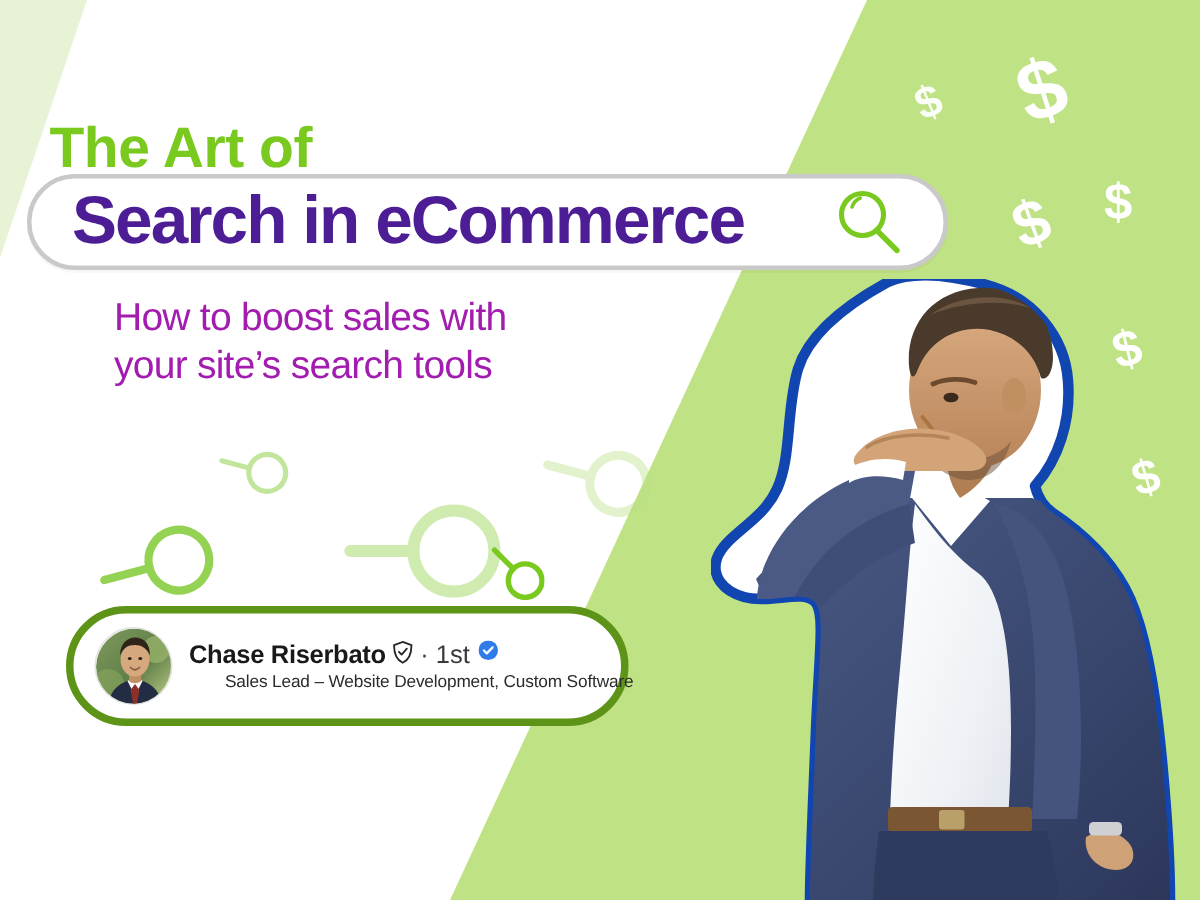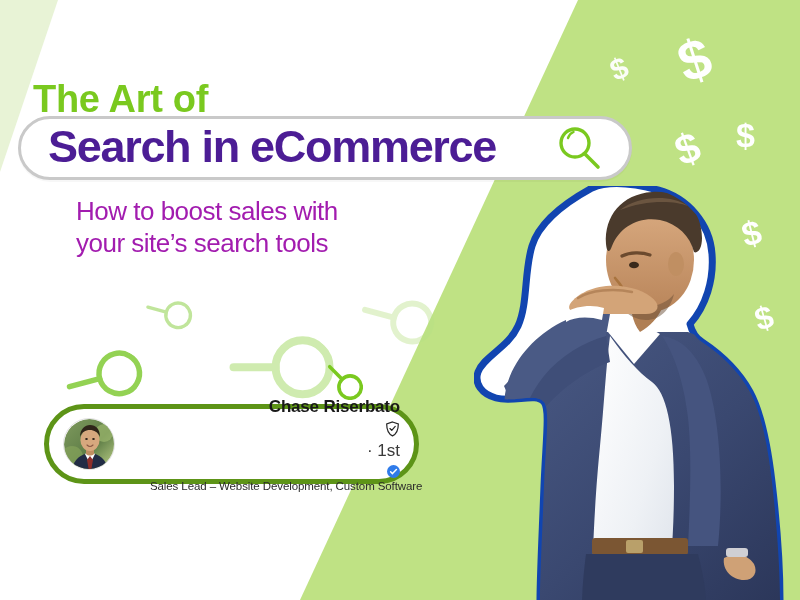--- a/index.html
+++ b/index.html
@@ -56,21 +56,21 @@
     background:#ffffff; border:5px solid #5d9417; border-radius:42px;
     display:flex; align-items:center; padding:0 14px;
   }
   .avatar{
     width:52px; height:52px; border-radius:50%;
     flex:0 0 52px; overflow:hidden; position:relative;
     border:1px solid #e2e2e2;
   }
   .avatar svg{ display:block; }
   .profile-text{ margin-left:11px; min-width:0; }
-  .profile-name-row{ display:flex; align-items:flex-end; gap:4px;flex-direction:column; }
+  .profile-name-row{ display:flex; align-items:flex-start; gap:4px; }
   .profile-name{
     font-size:17px; font-weight:bold; color:#191919; letter-spacing:-0.2px;
     white-space:nowrap;
   }
   .shield-icon{ width:15px; height:16px; display:block; }
   .degree{ font-size:17px; color:#3a3a3a; white-space:nowrap; }
   .verified-badge{ width:13px; height:13px; display:block; margin-left:2px; }
   .profile-title{
     font-size:11.5px; color:#2b2b2b; white-space:nowrap; margin-top:2px;
     letter-spacing:-0.1px;

